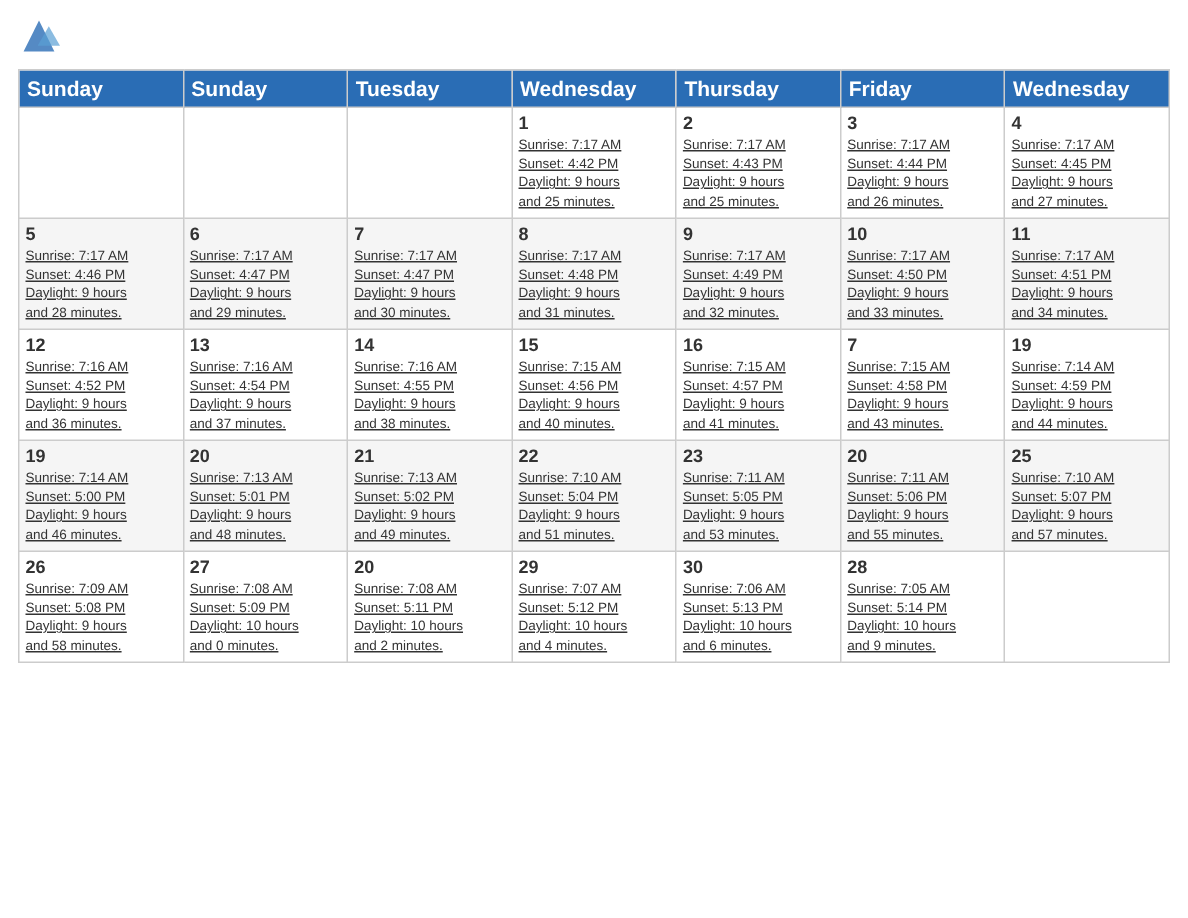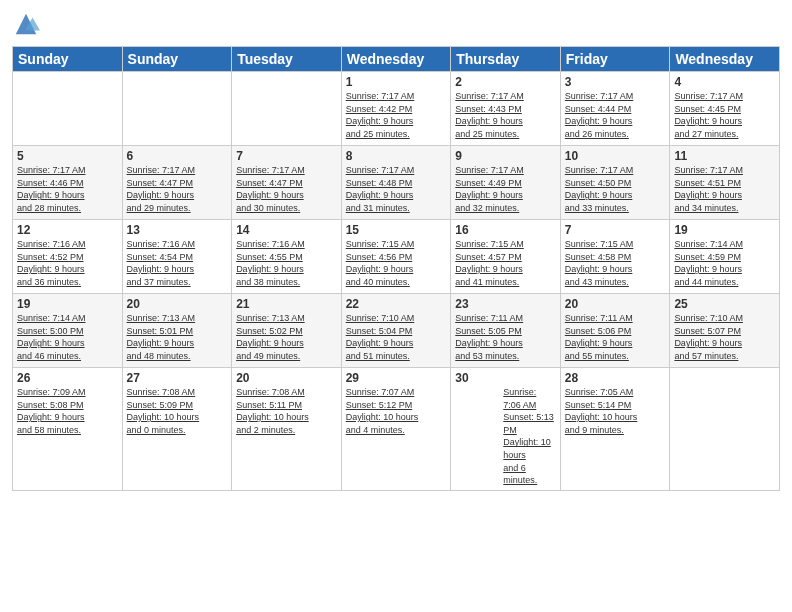--- a/index.html
+++ b/index.html
@@ -335,21 +335,21 @@
           </td>
           <td>
             <span class="day-number">29</span>
             <div class="day-info" style="white-space: pre-line;">Sunrise: 7:07 AM
 Sunset: 5:12 PM
 Daylight: 10 hours
 and 4 minutes.</div>
           </td>
           <td>
             <span class="day-number">30</span>
-            <div class="day-info" style="white-space: pre-line; margin-left: 48px;">Sunrise: 7:06 AM
+            <div class="day-info" style="white-space: pre-line;">Sunrise: 7:06 AM
 Sunset: 5:13 PM
 Daylight: 10 hours
 and 6 minutes.</div>
           </td>
           <td>
             <span class="day-number">28</span>
             <div class="day-info" style="white-space: pre-line;">Sunrise: 7:05 AM
 Sunset: 5:14 PM
 Daylight: 10 hours
 and 9 minutes.</div>

